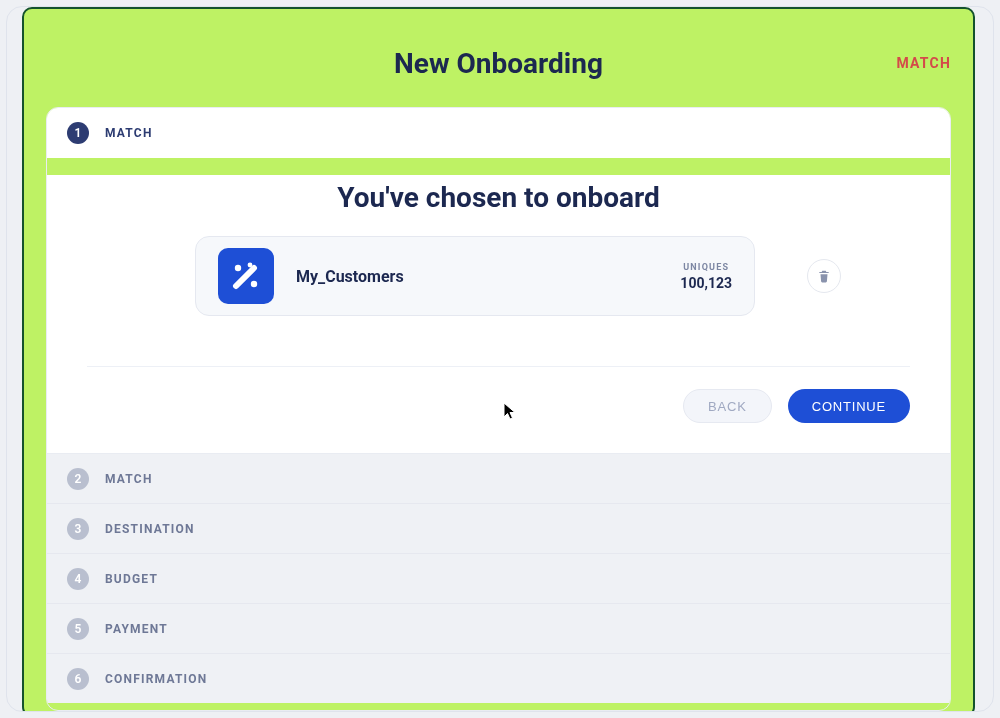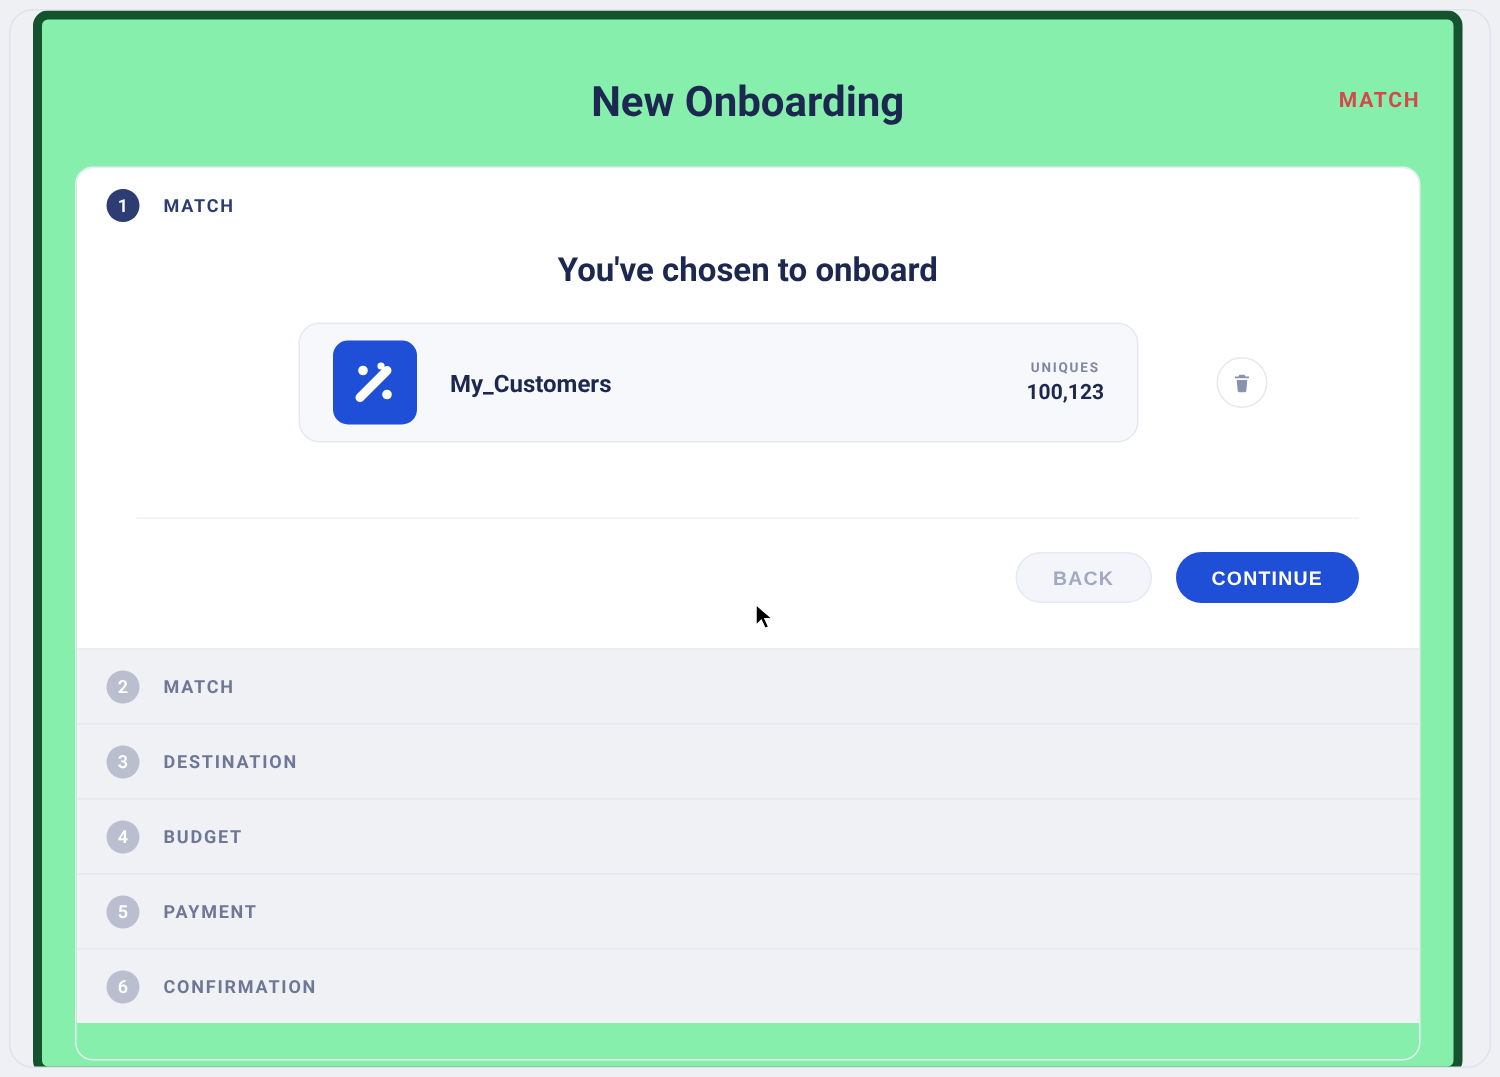--- a/index.html
+++ b/index.html
@@ -19,23 +19,23 @@
     border-radius: 16px;
     border: 1px solid #dfe3ec;
     background: #eef0f4;
     overflow: hidden;
   }
 
   .panel {
     position: absolute;
     left: 15px; top: 0px;
     width: 953px; height: 710px;
-    background: #86efac;
+    background: #bef264;
     border-radius: 10px;
-    border: 6px solid #14532d;
+    border: 2px solid #14532d;
   }
 
   .header {
     position: relative;
     height: 90px;
   }
   .title {
     position: absolute;
     left: 0; right: 0; top: 38px;
     text-align: center;
@@ -95,24 +95,25 @@
   }
   .step-head.active .step-label { color: #2d3c72; }
 
   .step-body {
     background: #ffffff;
     padding: 0 40px 30px 40px;
   }
 
   .chosen-text {
     text-align: center;
-    font-size: 22px;
+    font-size: 28px;
     font-weight: 700;
     color: #1c2850;
     padding: 6px 0 22px 0;
+    margin-top: 17px;
   }
 
   .source-row {
     display: flex;
     align-items: center;
     gap: 36px;
   }
 
   .source-card {
     flex: 0 0 560px;
@@ -175,21 +176,21 @@
   .actions {
     display: flex;
     justify-content: flex-end;
     gap: 16px;
   }
 
   .btn {
     height: 34px;
     border-radius: 18px;
     font-size: 13px;
-    font-weight: 700;
+    font-weight: 400;
     letter-spacing: 0.8px;
     padding: 0 24px;
     display: flex; align-items: center; justify-content: center;
     cursor: pointer;
     border: none;
   }
   .btn-back {
     background: #f3f5fa;
     color: #a0a9c2;
     border: 1px solid #e6e9f1;

